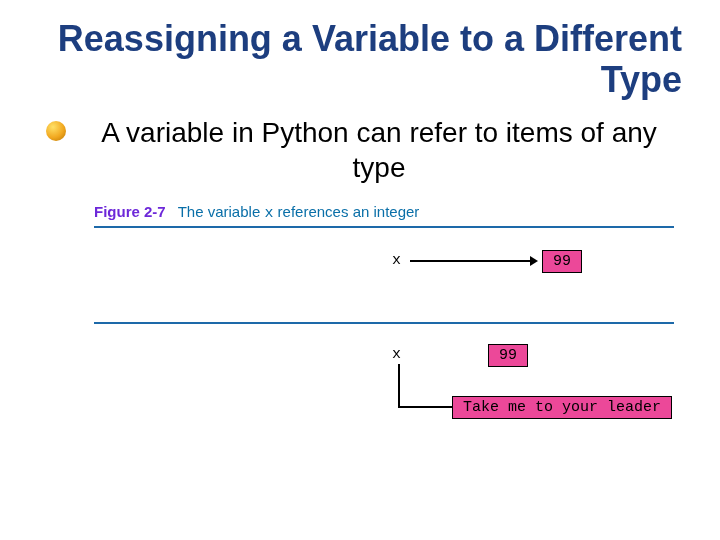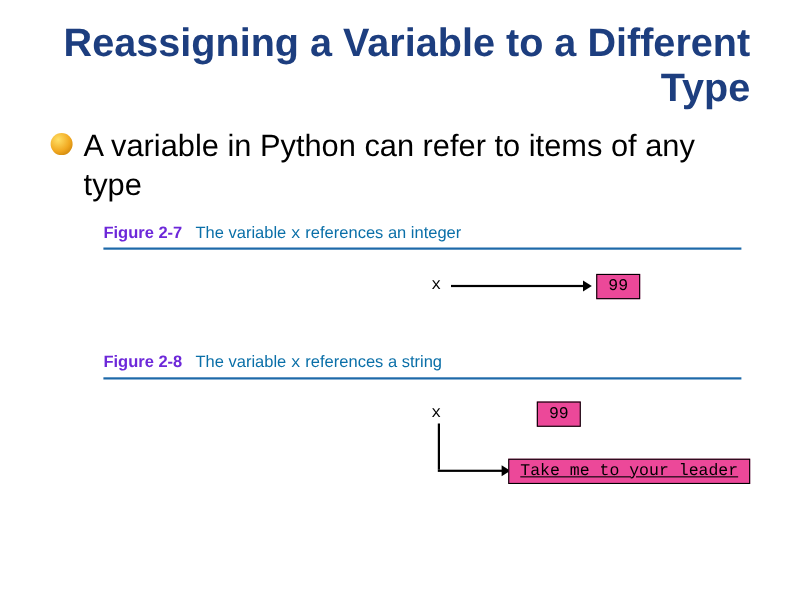--- a/index.html
+++ b/index.html
@@ -16,20 +16,21 @@
   h1.title {
     font-size: 36px;
     font-weight: bold;
     text-align: right;
     color: #1d3e7f;
     line-height: 1.15;
     margin-bottom: 14px;
   }
   .body {
     padding-left: 8px;
+    text-align: center;
   }
   .bullet-row {
     display: flex;
     align-items: flex-start;
     margin-bottom: 18px;
   }
   .bullet-icon {
     width: 20px;
     height: 20px;
     margin-right: 10px;
@@ -96,21 +97,21 @@
   }
   
   .d1-x     { left: 298px; top: 2px; }
   .d1-arrow { position: absolute; left: 316px; top: 10px; width: 122px; height: 2px; background:#000; }
   .d1-arrowhead { position:absolute; left:436px; top:6px; width:0; height:0; border-top:5px solid transparent; border-bottom:5px solid transparent; border-left:8px solid #000; }
   .d1-box   { left: 448px; top: 0px; }
 
   
   .d2-x     { left: 298px; top: 0px; }
   .d2-box99 { left: 394px; top: -2px; }
-  .d2-boxS  { left: 368px; top: 50px; text-decoration: underline; }
+  .d2-boxS  { left: 358px; top: 50px; }
   
   .d2-seg-v { position:absolute; left: 304px; top: 18px; width: 2px; height: 42px; background:#000; }
   .d2-seg-h { position:absolute; left: 304px; top: 60px; width: 60px; height: 2px; background:#000; }
   .d2-arrowhead { position:absolute; left:362px; top:56px; width:0; height:0; border-top:5px solid transparent; border-bottom:5px solid transparent; border-left:8px solid #000; }
 </style>
 </head>
 <body>
 <div class="slide">
 
   <h1 class="title">Reassigning a Variable to a Different Type</h1>
@@ -131,26 +132,20 @@
       </div>
       <div class="blue-rule"></div>
 
       <div class="diagram1">
         <span class="var-label d1-x">x</span>
         <span class="d1-arrow"></span>
         <span class="d1-arrowhead"></span>
         <span class="value-box d1-box">99</span>
       </div>
 
-      <div class="fig-label-row">
-        <span class="fig-label">Figure 2-8</span>
-        <span class="fig-caption">
-          <span>The variable </span><span class="code">x</span><span> references a string</span>
-        </span>
-      </div>
       <div class="blue-rule"></div>
 
       <div class="diagram2">
         <span class="var-label d2-x">x</span>
         <span class="value-box d2-box99">99</span>
         <span class="d2-seg-v"></span>
         <span class="d2-seg-h"></span>
         <span class="d2-arrowhead"></span>
         <span class="value-box d2-boxS">Take me to your leader</span>
       </div>

